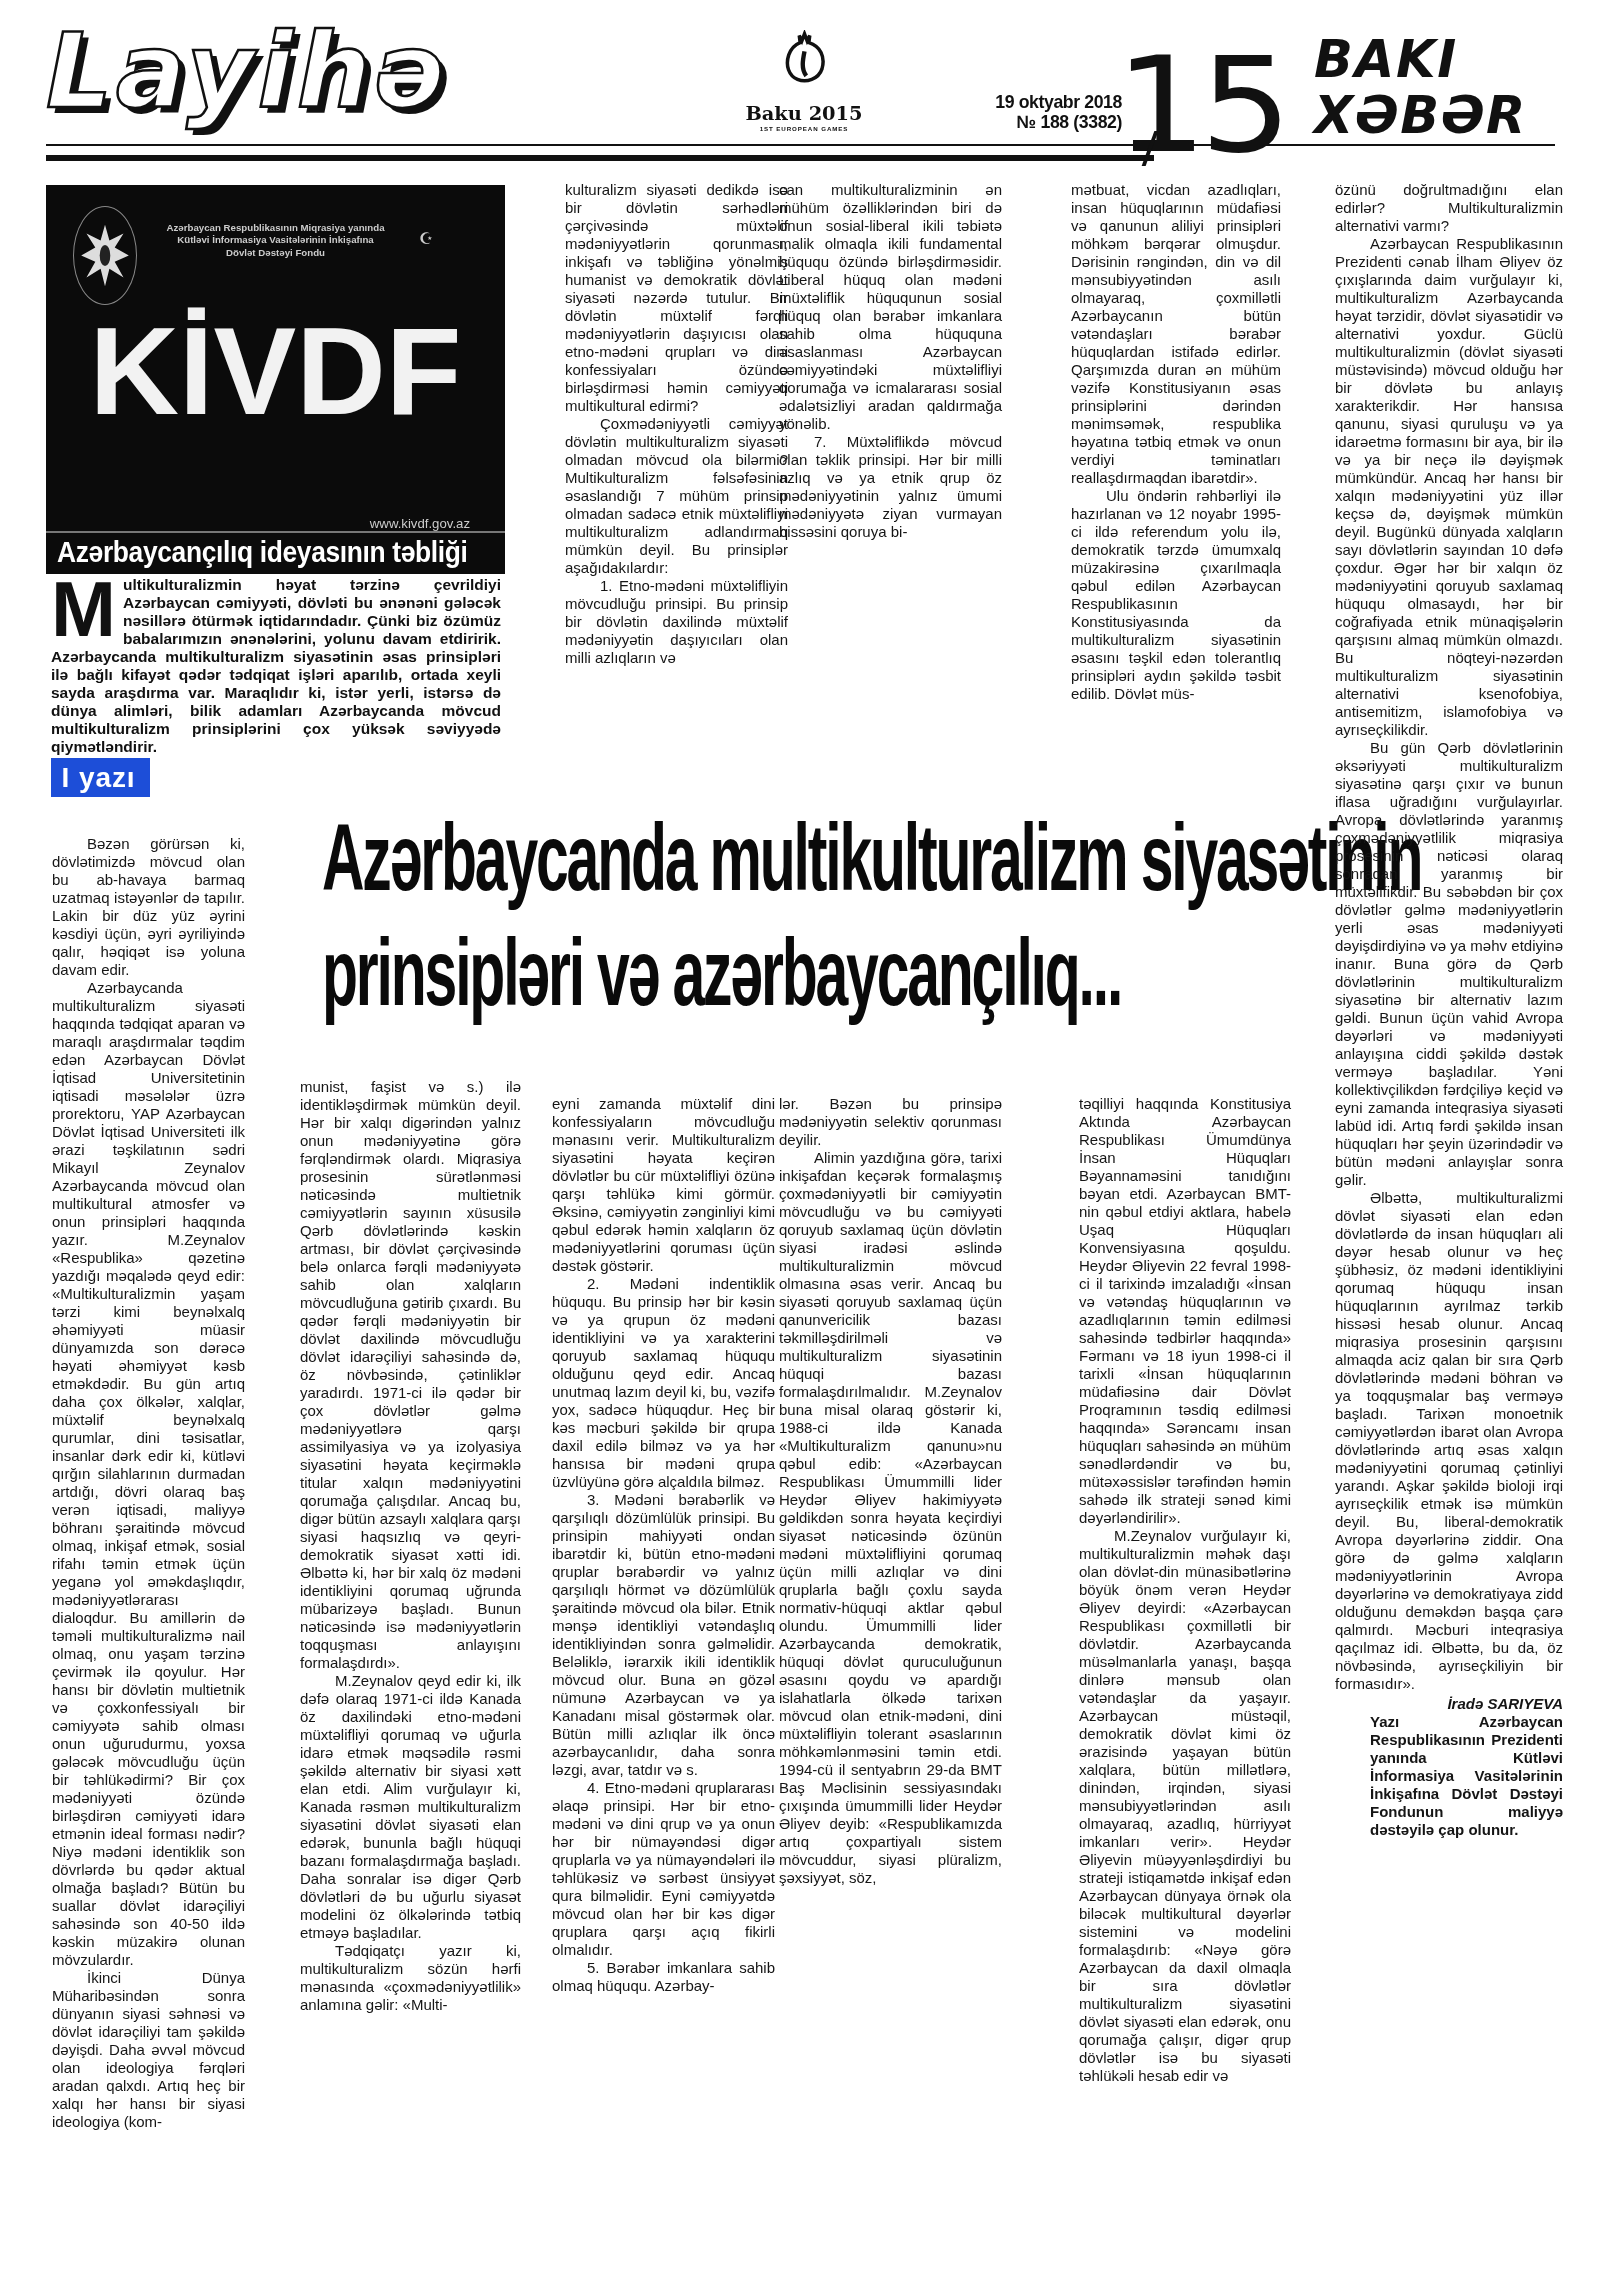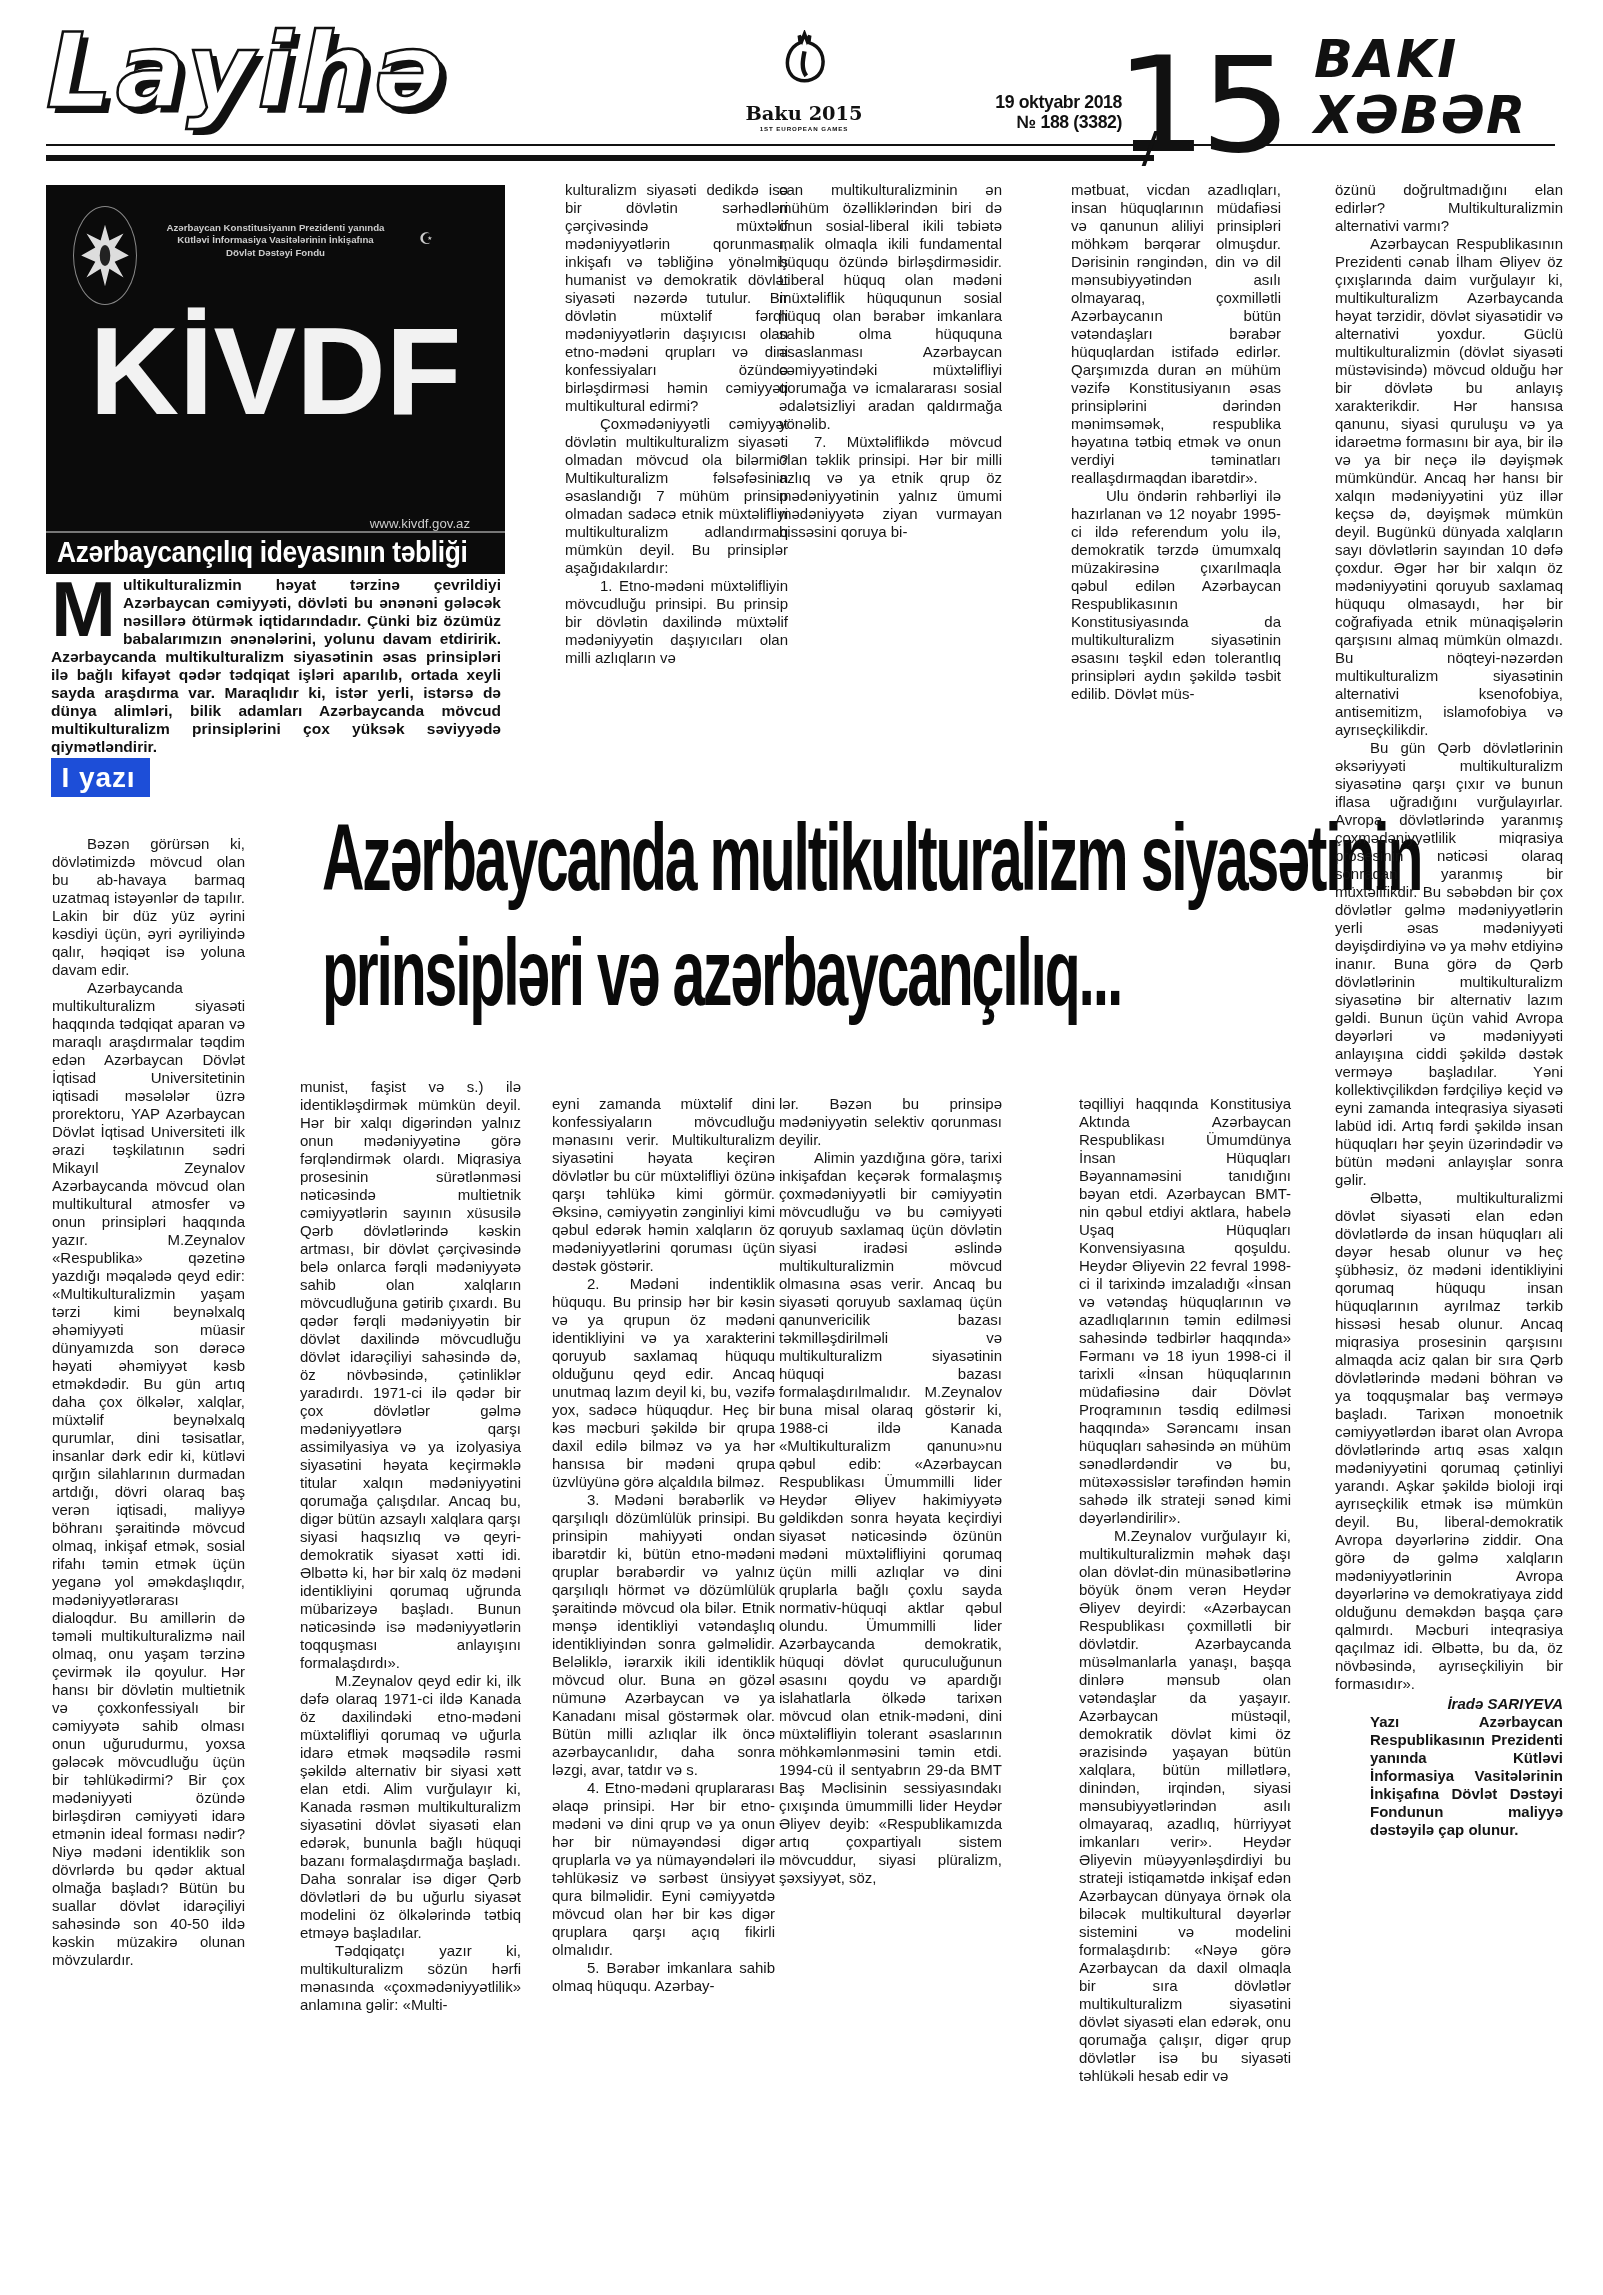--- a/index.html
+++ b/index.html
@@ -82,21 +82,21 @@
 <div class="abs rule-right"></div>
 
 <div class="abs ad-box">
   <div class="ad-emblem">
     <svg viewBox="0 0 70 110">
         <polygon points="35,20 40,38 56,30 46,46 62,55 46,62 56,80 40,70 35,90 30,70 14,80 24,62 8,55 24,46 14,30 30,38" fill="#ddd"></polygon>
         <ellipse cx="35" cy="55" rx="6" ry="12" fill="#222"></ellipse>
       </svg>
   </div>
   <div class="ad-org">
-    <div>Azərbaycan Konstitusiyanın Prezidenti yanında</div>
+    <div>Azərbaycan Respublikasının Miqrasiya yanında</div>
     <div>Kütləvi İnformasiya Vasitələrinin İnkişafına</div>
     <div>Dövlət Dəstəyi Fondu</div>
   </div>
   <div class="ad-flag">☪</div>
   <div class="ad-kivdf">KİVDF</div>
   <div class="ad-url">www.kivdf.gov.az</div>
   <div class="ad-divider"></div>
   <div class="ad-slogan">Azərbaycançılıq ideyasının təbliği</div>
 </div>
 
@@ -108,20 +108,21 @@
 <div class="abs series-badge">I yazı</div>
 
 <div class="abs headline">
   <div class="l1">Azərbaycanda multikulturalizm siyasətinin</div>
   <div class="l2">prinsipləri və azərbaycançılıq...</div>
 </div>
 
 <div class="col" style="left:52px; top:835px; width:193px;">
   <p>Bəzən görürsən ki, dövlətimizdə mövcud olan bu ab-havaya barmaq uzatmaq istəyənlər də tapılır. Lakin bir düz yüz əyrini kəsdiyi üçün, əyri əyriliyində qalır, həqiqət isə yoluna davam edir.</p>
   <p>Azərbaycanda multikulturalizm siyasəti haqqında tədqiqat aparan və maraqlı araşdırmalar təqdim edən Azərbaycan Dövlət İqtisad Universitetinin iqtisadi məsələlər üzrə prorektoru, YAP Azərbaycan Dövlət İqtisad Universiteti ilk ərazi təşkilatının sədri Mikayıl Zeynalov Azərbaycanda mövcud olan multikultural atmosfer və onun prinsipləri haqqında yazır. M.Zeynalov «Respublika» qəzetinə yazdığı məqalədə qeyd edir: «Multikulturalizmin yaşam tərzi kimi beynəlxalq əhəmiyyəti müasir dünyamızda son dərəcə həyati əhəmiyyət kəsb etməkdədir. Bu gün artıq daha çox ölkələr, xalqlar, müxtəlif beynəlxalq qurumlar, dini təsisatlar, insanlar dərk edir ki, kütləvi qırğın silahlarının durmadan artdığı, dövri olaraq baş verən iqtisadi, maliyyə böhranı şəraitində mövcud olmaq, inkişaf etmək, sosial rifahı təmin etmək üçün yeganə yol əməkdaşlıqdır, mədəniyyətlərarası dialoqdur. Bu amillərin də təməli multikulturalizmə nail olmaq, onu yaşam tərzinə çevirmək ilə qoyulur. Hər hansı bir dövlətin multietnik və çoxkonfessiyalı bir cəmiyyətə sahib olması onun uğurudurmu, yoxsa gələcək mövcudluğu üçün bir təhlükədirmi? Bir çox mədəniyyəti özündə birləşdirən cəmiyyəti idarə etmənin ideal forması nədir? Niyə mədəni identiklik son dövrlərdə bu qədər aktual olmağa başladı? Bütün bu suallar dövlət idarəçiliyi sahəsində son 40-50 ildə kəskin müzakirə olunan mövzulardır.</p>
+  <p>İkinci Dünya Müharibəsindən sonra dünyanın siyasi səhnəsi və dövlət idarəçiliyi tam şəkildə dəyişdi. Daha əvvəl mövcud olan ideologiya fərqləri aradan qalxdı. Artıq heç bir xalqı hər hansı bir siyasi ideologiya (kom-</p>
 </div>
 
 <div class="col" style="left:300px; top:1078px; width:221px;">
   <p class="noindent">munist, faşist və s.) ilə identikləşdirmək mümkün deyil. Hər bir xalqı digərindən yalnız onun mədəniyyətinə görə fərqləndirmək olardı. Miqrasiya prosesinin sürətlənməsi nəticəsində multietnik cəmiyyətlərin sayının xüsusilə Qərb dövlətlərində kəskin artması, bir dövlət çərçivəsində belə onlarca fərqli mədəniyyətə sahib olan xalqların mövcudluğuna gətirib çıxardı. Bu qədər fərqli mədəniyyətin bir dövlət daxilində mövcudluğu dövlət idarəçiliyi sahəsində də, öz növbəsində, çətinliklər yaradırdı. 1971-ci ilə qədər bir çox dövlətlər gəlmə mədəniyyətlərə qarşı assimilyasiya və ya izolyasiya siyasətini həyata keçirməklə titular xalqın mədəniyyətini qorumağa çalışdılar. Ancaq bu, digər bütün azsaylı xalqlara qarşı siyasi haqsızlıq və qeyri-demokratik siyasət xətti idi. Əlbəttə ki, hər bir xalq öz mədəni identikliyini qorumaq uğrunda mübarizəyə başladı. Bunun nəticəsində isə mədəniyyətlərin toqquşması anlayışını formalaşdırdı».</p>
   <p>M.Zeynalov qeyd edir ki, ilk dəfə olaraq 1971-ci ildə Kanada öz daxilindəki etno-mədəni müxtəlifliyi qorumaq və uğurla idarə etmək məqsədilə rəsmi şəkildə alternativ bir siyasi xətt elan etdi. Alim vurğulayır ki, Kanada rəsmən multikulturalizm siyasətini dövlət siyasəti elan edərək, bununla bağlı hüquqi bazanı formalaşdırmağa başladı. Daha sonralar isə digər Qərb dövlətləri də bu uğurlu siyasət modelini öz ölkələrində tətbiq etməyə başladılar.</p>
   <p>Tədqiqatçı yazır ki, multikulturalizm sözün hərfi mənasında «çoxmədəniyyətlilik» anlamına gəlir: «Multi-</p>
 </div>
 
 <div class="col" style="left:565px; top:181px; width:223px;">
   <p class="noindent">kulturalizm siyasəti dedikdə isə bir dövlətin sərhədləri çərçivəsində müxtəlif mədəniyyətlərin qorunması, inkişafı və təbliğinə yönəlmiş humanist və demokratik dövlət siyasəti nəzərdə tutulur. Bir dövlətin müxtəlif fərqli mədəniyyətlərin daşıyıcısı olan etno-mədəni qrupları və dini konfessiyaları özündə birləşdirməsi həmin cəmiyyəti multikultural edirmi?</p>

